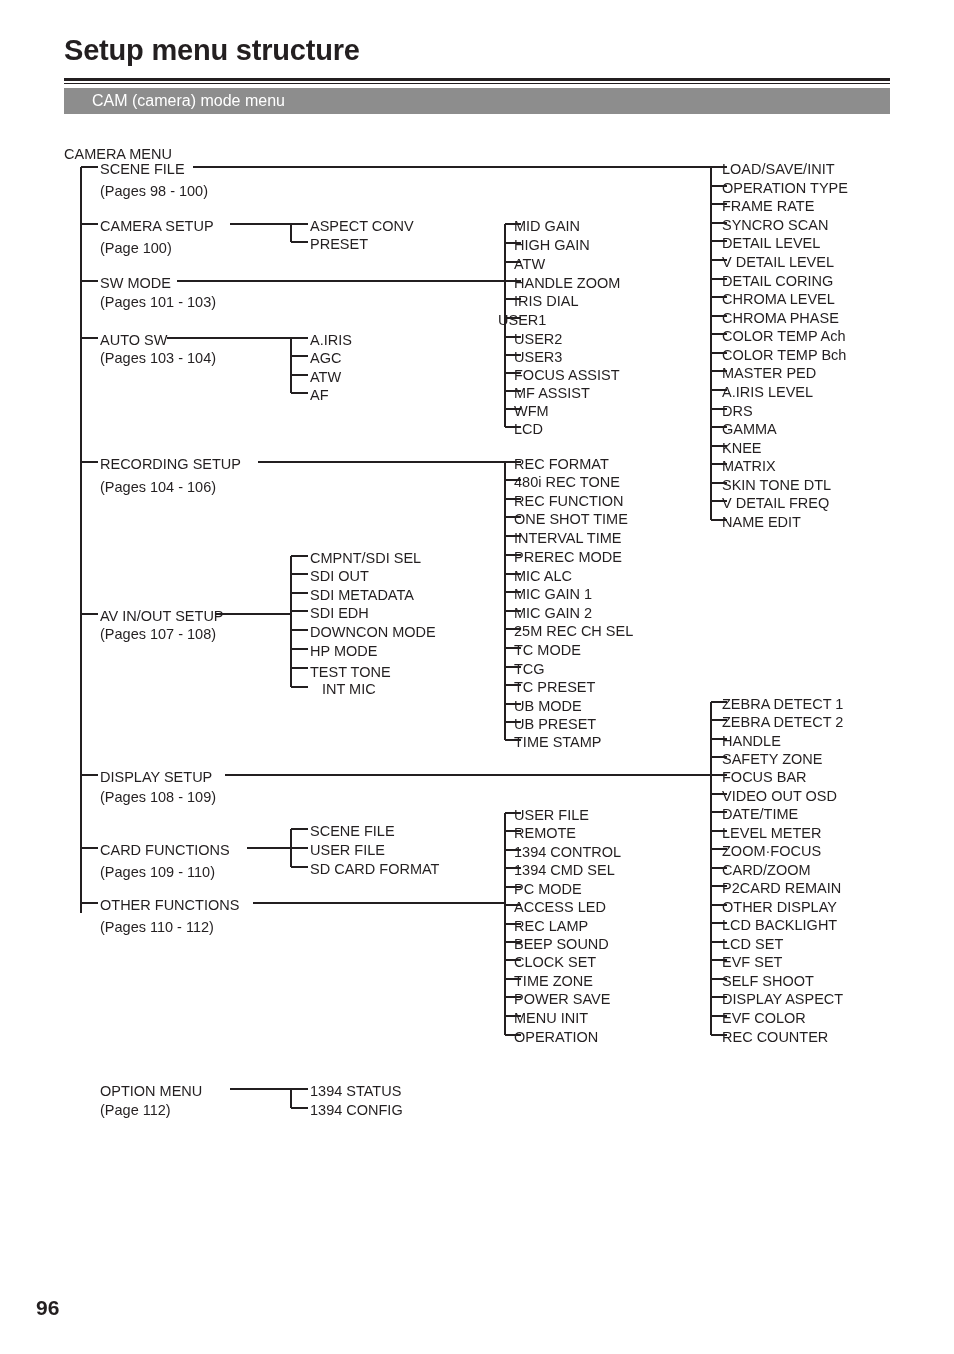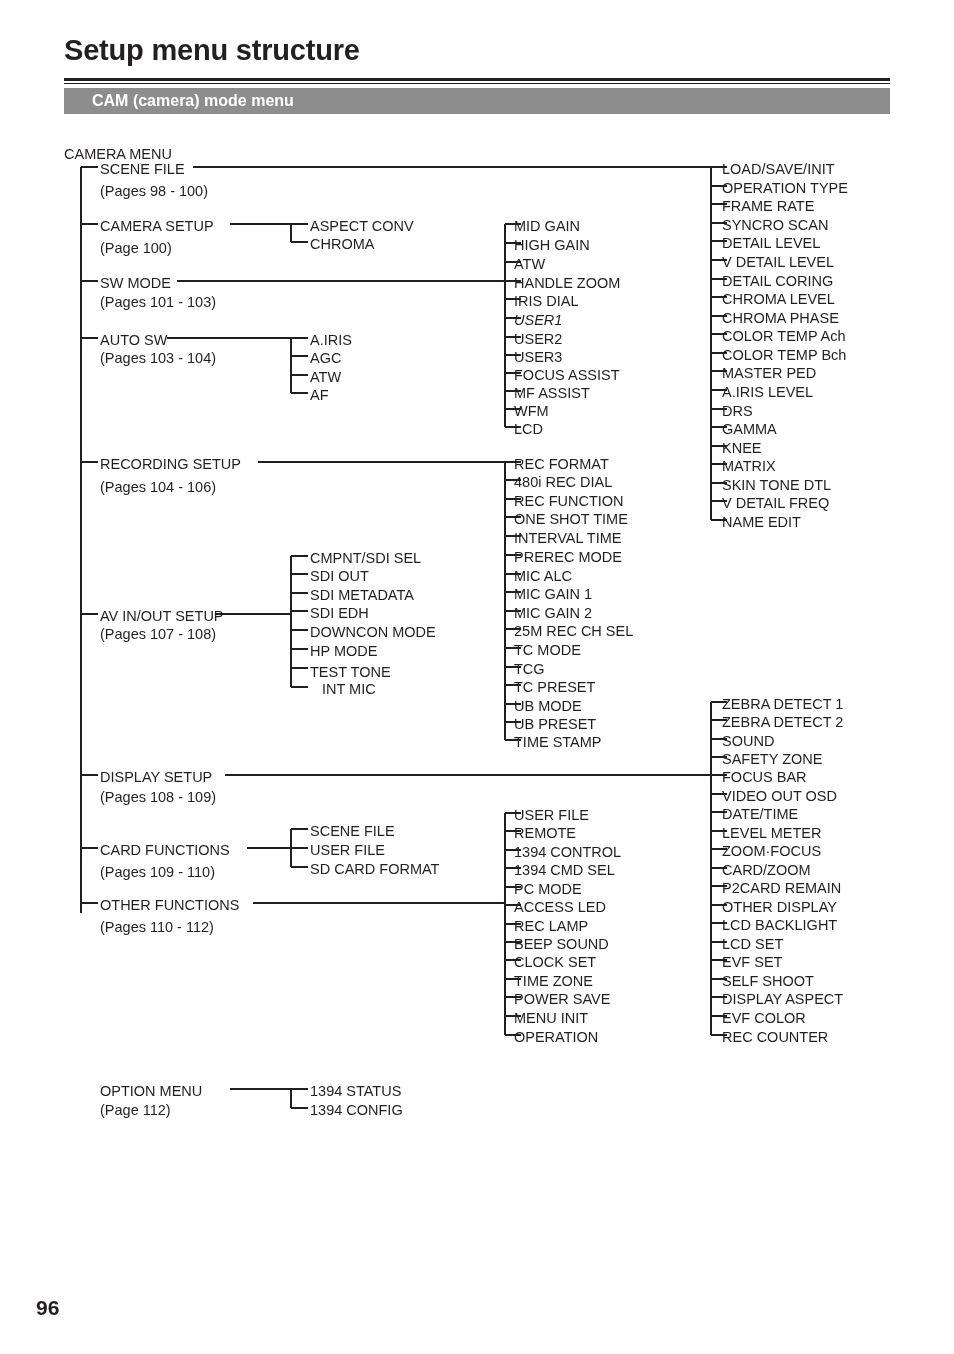--- a/index.html
+++ b/index.html
@@ -48,21 +48,21 @@
     top: 88px;
     width: 826px;
     height: 26px;
     background: #8d8d8d;
   }
   .section-band-label {
     position: absolute;
     left: 92px;
     top: 92px;
     font-size: 16px;
-    font-weight: bold;
+    font-weight: normal;
     color: #ffffff;
     letter-spacing: 0px;
   }
 
   
   .root-label {
     position: absolute;
     font-size: 14.5px;
     white-space: nowrap;
     color: #231f20;
@@ -285,21 +285,21 @@
 <div class="node" style="left:100px; top:768px;">DISPLAY SETUP</div>
 <div class="pages" style="left:100px; top:789px;">(Pages 108 - 109)</div>
 
 <div class="node" style="left:100px; top:841px;">CARD FUNCTIONS</div>
 <div class="pages" style="left:100px; top:864px;">(Pages 109 - 110)</div>
 
 <div class="node" style="left:100px; top:896px;">OTHER FUNCTIONS</div>
 <div class="pages" style="left:100px; top:919px;">(Pages 110 - 112)</div>
 
 <div class="node sub" style="left:310px; top:217px;">ASPECT CONV</div>
-<div class="node sub" style="left:310px; top:235px;">CHROMA</div>
+<div class="node sub" style="left:310px; top:235px;">PRESET</div>
 
 <div class="node sub" style="left:310px; top:331px;">A.IRIS</div>
 <div class="node sub" style="left:310px; top:349px;">AGC</div>
 <div class="node sub" style="left:310px; top:368px;">ATW</div>
 <div class="node sub" style="left:310px; top:386px;">AF</div>
 
 <div class="node sub" style="left:310px; top:549px;">CMPNT/SDI SEL</div>
 <div class="node sub" style="left:310px; top:567px;">SDI OUT</div>
 <div class="node sub" style="left:310px; top:586px;">SDI METADATA</div>
 <div class="node sub" style="left:310px; top:604px;">SDI EDH</div>
@@ -310,30 +310,30 @@
 
 <div class="node sub" style="left:310px; top:822px;">SCENE FILE</div>
 <div class="node sub" style="left:310px; top:841px;">USER FILE</div>
 <div class="node sub" style="left:310px; top:860px;">SD CARD FORMAT</div>
 
 <div class="node sub" style="left:514px; top:217px;">MID GAIN</div>
 <div class="node sub" style="left:514px; top:236px;">HIGH GAIN</div>
 <div class="node sub" style="left:514px; top:255px;">ATW</div>
 <div class="node sub" style="left:514px; top:274px;">HANDLE ZOOM</div>
 <div class="node sub" style="left:514px; top:292px;">IRIS DIAL</div>
-<div class="node sub" style="left:514px; top:311px;font-style:italic;">USER1</div>
+<div class="node sub" style="left:498px; top:311px;">USER1</div>
 <div class="node sub" style="left:514px; top:330px;">USER2</div>
 <div class="node sub" style="left:514px; top:348px;">USER3</div>
 <div class="node sub" style="left:514px; top:366px;">FOCUS ASSIST</div>
 <div class="node sub" style="left:514px; top:384px;">MF ASSIST</div>
 <div class="node sub" style="left:514px; top:402px;">WFM</div>
 <div class="node sub" style="left:514px; top:420px;">LCD</div>
 
 <div class="node sub" style="left:514px; top:455px;">REC FORMAT</div>
-<div class="node sub" style="left:514px; top:473px;">480i REC DIAL</div>
+<div class="node sub" style="left:514px; top:473px;">480i REC TONE</div>
 <div class="node sub" style="left:514px; top:492px;">REC FUNCTION</div>
 <div class="node sub" style="left:514px; top:510px;">ONE SHOT TIME</div>
 <div class="node sub" style="left:514px; top:529px;">INTERVAL TIME</div>
 <div class="node sub" style="left:514px; top:548px;">PREREC MODE</div>
 <div class="node sub" style="left:514px; top:567px;">MIC ALC</div>
 <div class="node sub" style="left:514px; top:585px;">MIC GAIN 1</div>
 <div class="node sub" style="left:514px; top:604px;">MIC GAIN 2</div>
 <div class="node sub" style="left:514px; top:622px;">25M REC CH SEL</div>
 <div class="node sub" style="left:514px; top:641px;">TC MODE</div>
 <div class="node sub" style="left:514px; top:660px;">TCG</div>
@@ -372,21 +372,21 @@
 <div class="node sub" style="left:722px; top:402px;">DRS</div>
 <div class="node sub" style="left:722px; top:420px;">GAMMA</div>
 <div class="node sub" style="left:722px; top:439px;">KNEE</div>
 <div class="node sub" style="left:722px; top:457px;">MATRIX</div>
 <div class="node sub" style="left:722px; top:476px;">SKIN TONE DTL</div>
 <div class="node sub" style="left:722px; top:494px;">V DETAIL FREQ</div>
 <div class="node sub" style="left:722px; top:513px;">NAME EDIT</div>
 
 <div class="node sub" style="left:722px; top:695px;">ZEBRA DETECT 1</div>
 <div class="node sub" style="left:722px; top:713px;">ZEBRA DETECT 2</div>
-<div class="node sub" style="left:722px; top:732px;">SOUND</div>
+<div class="node sub" style="left:722px; top:732px;">HANDLE</div>
 <div class="node sub" style="left:722px; top:750px;">SAFETY ZONE</div>
 <div class="node sub" style="left:722px; top:768px;">FOCUS BAR</div>
 <div class="node sub" style="left:722px; top:787px;">VIDEO OUT OSD</div>
 <div class="node sub" style="left:722px; top:805px;text-align:right;">DATE/TIME</div>
 <div class="node sub" style="left:722px; top:824px;">LEVEL METER</div>
 <div class="node sub" style="left:722px; top:842px;">ZOOM·FOCUS</div>
 <div class="node sub" style="left:722px; top:861px;">CARD/ZOOM</div>
 <div class="node sub" style="left:722px; top:879px;">P2CARD REMAIN</div>
 <div class="node sub" style="left:722px; top:898px;">OTHER DISPLAY</div>
 <div class="node sub" style="left:722px; top:916px;">LCD BACKLIGHT</div>

